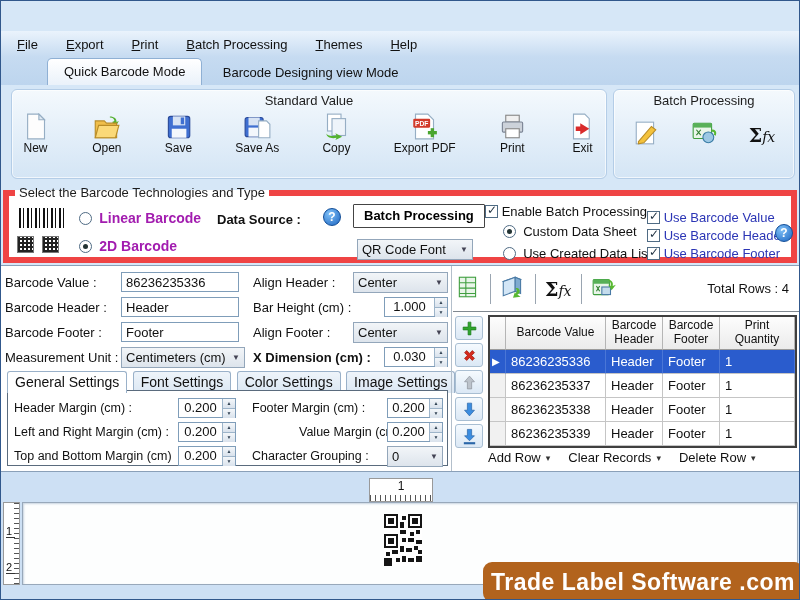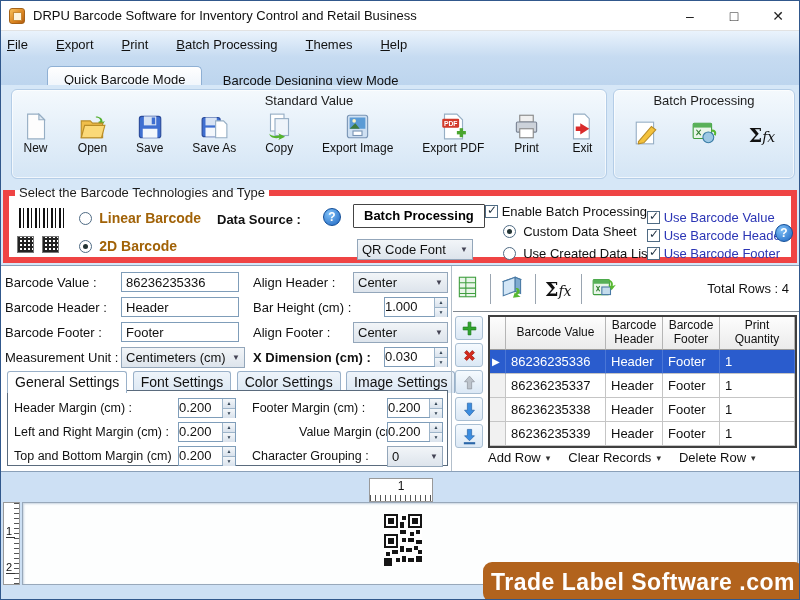--- a/index.html
+++ b/index.html
@@ -10,27 +10,27 @@
   .titlebar { position:absolute; left:0; top:0; width:100%; height:30px; background:#ffffff; border-bottom:1px solid #e2e2e2; }
   .appicon { position:absolute; left:8px; top:7px; width:16px; height:16px; border-radius:3px;
              background:linear-gradient(135deg,#f8c05a,#d9821f 60%,#b35d12); border:1px solid #a66317; }
   .appicon::after { content:""; position:absolute; left:3px; top:3px; width:7px; height:7px; background:#fdf3dd; border:1px solid #c98a33; }
   .wtitle { position:absolute; left:32px; top:0; line-height:30px; font-size:13px; color:#111; }
   .wc { position:absolute; top:0; width:34px; height:30px; line-height:30px; text-align:center; font-size:14px; color:#222; cursor:default; }
   .wc.min { left:672px; } .wc.max { left:716px; } .wc.cls { left:760px; }
 
   
   .menubar { position:absolute; left:0; top:30px; width:100%; height:26px;
-             background:linear-gradient(#eaf3fc,#c6dbf1); display:flex; align-items:center; gap:28px; padding-left:6px; font-size:13px; color:#111; }
+             background:linear-gradient(#eaf3fc,#c6dbf1); display:flex; align-items:center; gap:28px; padding-left:16px; font-size:13px; color:#111; }
   .menuitem { cursor:default; }
 
   
   .tabrow { position:absolute; left:0; top:56px; width:100%; height:28px; background:linear-gradient(#c6dbf1,#bdd5ee); padding-left:46px; }
   .mtab { display:inline-block; font-size:13px; color:#111; padding:5px 16px 6px; border-radius:5px 5px 0 0; position:relative; top:2px; }
-  .mtab.active { background:linear-gradient(#ffffff,#eaf2fa); border:1px solid #8fb0d4; border-bottom:none; top:1px;margin-top:8px; }
+  .mtab.active { background:linear-gradient(#ffffff,#eaf2fa); border:1px solid #8fb0d4; border-bottom:none; top:1px; }
 
   
   .toolpanel { position:absolute; left:0; top:84px; width:100%; height:100px; background:#d6e7f7; }
   .groupbox { position:absolute; border:1px solid #b4cde7; border-radius:6px; background:linear-gradient(#f4f9fd,#d4e5f5); box-shadow:inset 0 0 0 1px #ffffffaa; }
   .gb-std { left:10px; top:4px; width:596px; height:90px; }
   .gb-bp  { left:612px; top:4px; width:182px; height:90px; }
   .gb-title { text-align:center; font-size:13px; color:#1d1d1d; padding-top:3px; }
   .tools { display:flex; justify-content:space-between; align-items:flex-start; padding:5px 10px 0; }
   .tool { display:flex; flex-direction:column; align-items:center; gap:1px; font-size:12px; color:#111; cursor:default; }
   .tool svg { width:27px; height:27px; }
@@ -45,36 +45,36 @@
   fieldset.techgroup legend { font-size:13px; color:#1d1d1d; margin-left:6px; padding:0 4px; }
   .tg-inner { position:relative; width:100%; height:100%; }
   .bars { position:absolute; left:10px; top:8px; width:48px; height:20px; background:repeating-linear-gradient(90deg,#111 0 2px,transparent 2px 4px,#111 4px 5px,transparent 5px 8px); }
   .qrmini { position:absolute; width:17px; height:17px; border:1px solid #777;
             background-image:repeating-linear-gradient(0deg,#222 0 2px,transparent 2px 4px),repeating-linear-gradient(90deg,#222 0 2px,transparent 2px 4px); }
   .radio { display:inline-block; width:13px; height:13px; border:1px solid #4f6b84; border-radius:50%; background:#fff; position:relative; vertical-align:-2px; }
   .radio.checked::after { content:""; position:absolute; left:3px; top:3px; width:5px; height:5px; border-radius:50%; background:#233; }
   .chk { display:inline-block; width:13px; height:13px; border:1px solid #4f6b84; background:#fff; position:relative; vertical-align:-2px; }
   .chk .tick { position:absolute; left:1px; top:-3px; font-size:12px; font-weight:bold; color:#1d2f3f; }
   .bluebold { color:#1c2eb0; font-weight:bold; font-size:13px; }
-  .radiolabel { color:#a16207; font-weight:bold; font-size:14px; }
+  .radiolabel { color:#a21caf; font-weight:bold; font-size:14px; }
   .bluechk { color:#2b35b5; font-size:13px; }
   .help { display:inline-flex; align-items:center; justify-content:center; width:18px; height:18px; border-radius:50%;
           background:radial-gradient(circle at 35% 30%,#7fc0f7,#1d66c2); color:#fff; font-weight:bold; font-size:12px; border:1px solid #0f4c97; }
   .btn-batch { position:absolute; left:344px; top:4px; height:24px; padding:0 10px; background:#fff; border:1px solid #444;
                font-weight:bold; font-size:13px; line-height:22px; color:#000; border-radius:1px; }
   .pos { position:absolute; font-size:13px; color:#111; white-space:nowrap; }
 
   
   .gsel { position:absolute; height:21px; display:flex; align-items:center; justify-content:space-between; padding:0 4px;
           background:linear-gradient(#f2f5f8,#dde4ec); border:1px solid #93a6ba; font-size:13px; color:#111; }
   .gsel .dd { font-size:8px; color:#445; }
   .ginput { position:absolute; height:20px; border:1px solid #7f9db9; font-size:13px; color:#111; padding:0 4px;
             font-family:"Liberation Sans","DejaVu Sans",sans-serif; background:#fff; }
   .spin { position:absolute; height:20px; display:flex; border:1px solid #7f9db9; background:#fff; }
-  .spin .val { flex:1; font-size:13px; color:#111; text-align:left; line-height:18px; }
+  .spin .val { flex:1; font-size:13px; color:#111; text-align:center; line-height:18px; }
   .spin .btns { width:13px; display:flex; flex-direction:column; border-left:1px solid #9db4c9; }
   .spin .btns span { flex:1; font-size:5px; line-height:9px; text-align:center; color:#345; background:linear-gradient(#f4f7fa,#d9e2ec); cursor:default; }
   .spin .btns span + span { border-top:1px solid #9db4c9; }
 
   
   .main { position:absolute; left:0; top:264px; width:100%; height:206px; background:#fff; border-top:1px solid #8aa0b8; }
   .vdiv { position:absolute; left:450px; top:0; width:1px; height:100%; background:#b3bfcb; }
 
   
   .stabs { position:absolute; left:6px; top:105px; }
@@ -119,27 +119,20 @@
   .vmark { position:absolute; left:2px; border-bottom:1px solid #333; width:9px; text-align:left; }
   .qr { position:absolute; left:383px; top:42px; }
   .watermark { position:absolute; left:482px; top:90px; width:320px; height:40px; background:#b2631d; border-radius:9px;
                display:flex; align-items:center; justify-content:center; color:#fff; font-weight:bold; font-size:23px; z-index:5; letter-spacing:0.5px; }
 </style>
 </head>
 <body>
 
 <div class="window">
 
-  <div class="titlebar">
-    <span class="appicon"></span>
-    <span class="wtitle">DRPU Barcode Software for Inventory Control and Retail Business</span>
-    <span class="wc min">–</span>
-    <span class="wc max">□</span>
-    <span class="wc cls">✕</span>
-  </div>
 
   <div class="menubar">
     <span class="menuitem"><u>F</u>ile</span>
     <span class="menuitem"><u>E</u>xport</span>
     <span class="menuitem"><u>P</u>rint</span>
     <span class="menuitem"><u>B</u>atch Processing</span>
     <span class="menuitem"><u>T</u>hemes</span>
     <span class="menuitem"><u>H</u>elp</span>
   </div>
 
@@ -185,30 +178,20 @@
             </svg>
           <span>Save As</span>
         </div>
         <div class="tool">
           <svg viewBox="0 0 24 24">
               <rect x="4" y="1" width="12" height="15" fill="#fff" stroke="#96aec4"></rect>
               <rect x="8" y="5" width="12" height="15" fill="#eef4fa" stroke="#96aec4"></rect>
               <path d="M3 18c0 4 5 5 9 4l-1 2 6-3-6-3 1 2c-4 1-9 0-9-2z" fill="#54b32e"></path>
             </svg>
           <span>Copy</span>
-        </div>
-        <div class="tool">
-          <svg viewBox="0 0 24 24">
-              <rect x="3" y="2" width="18" height="20" rx="2" fill="#cfe0f2" stroke="#7a95b5"></rect>
-              <rect x="5" y="4" width="14" height="10" fill="#5b9bd5"></rect>
-              <circle cx="9" cy="7" r="1.6" fill="#fff4c2"></circle>
-              <path d="M5 14l5-5 4 5z" fill="#3e7a3e"></path>
-              <rect x="8" y="16" width="8" height="4" fill="#fff" stroke="#7a95b5"></rect>
-            </svg>
-          <span>Export Image</span>
         </div>
         <div class="tool">
           <svg viewBox="0 0 24 24">
               <path d="M4 1h11l5 5v17H4z" fill="#fff" stroke="#96aec4"></path>
               <rect x="2" y="5" width="15" height="8" rx="1" fill="#d23a2a"></rect>
               <text x="9.5" y="11.5" font-size="6" fill="#fff" text-anchor="middle" font-weight="bold">PDF</text>
               <rect x="15" y="16" width="8" height="3" fill="#4aa52e"></rect>
               <rect x="17.5" y="13.5" width="3" height="8" fill="#4aa52e"></rect>
             </svg>
           <span>Export PDF</span>

